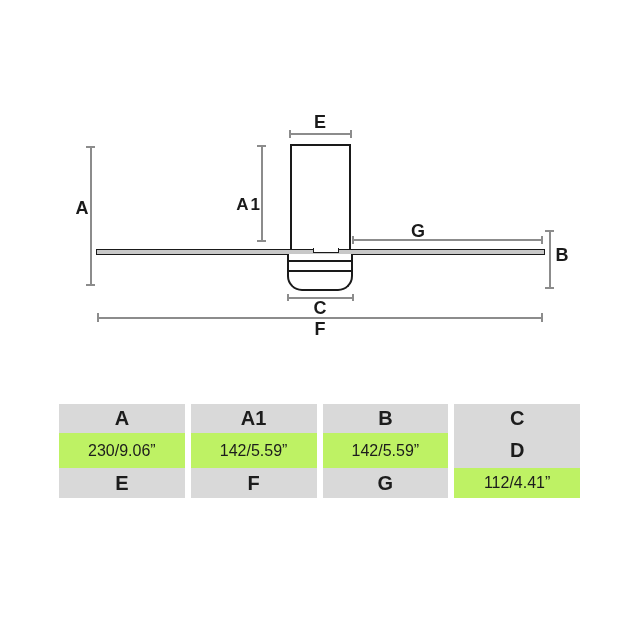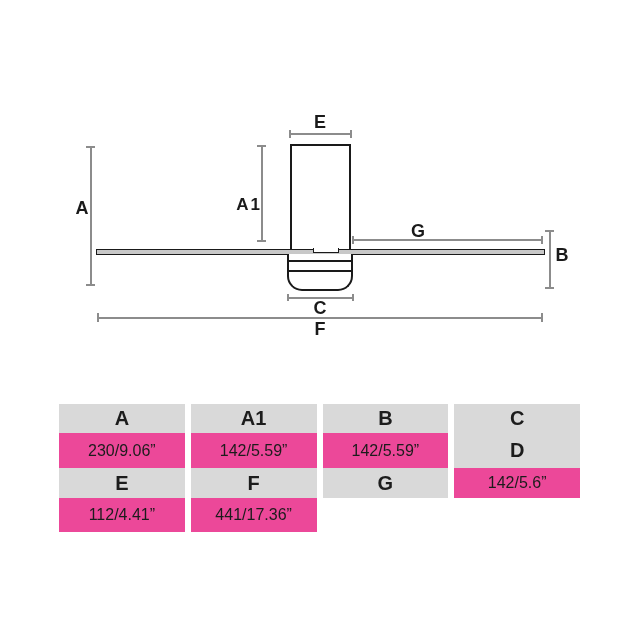--- a/index.html
+++ b/index.html
@@ -35,21 +35,21 @@
   .spec-table{
     display:grid;grid-template-columns:repeat(4,1fr);
     grid-template-rows:29px 35px 30px 34px;column-gap:6px;
   }
   .th-cell{
     background:#d9d9d9;display:flex;align-items:center;justify-content:center;
     font-weight:bold;font-size:20px;color:#1c1c1c;
   }
   .td-cell{
     display:flex;align-items:center;justify-content:center;
-    font-size:16px;color:#1c1c1c;background:#ec4899;
+    font-size:16px;color:#1c1c1c;background:#bef264;
   }
 </style>
 </head>
 <body>
 
 <div class="canvas">
 
   <div class="abs dim-label" style="left:305px;top:113px;width:30px;">E</div>
   <div class="abs dim-h" style="left:289px;top:133px;width:62px;"></div>
   <div class="abs tick-v" style="left:289px;top:130px;height:8px;"></div>
@@ -103,18 +103,16 @@
 
     <div class="td-cell">230/9.06”</div>
     <div class="td-cell">142/5.59”</div>
     <div class="td-cell">142/5.59”</div>
 
     <div class="th-cell">D</div>
     <div class="th-cell">E</div>
     <div class="th-cell">F</div>
     <div class="th-cell">G</div>
 
-    <div class="td-cell">142/5.6”</div>
     <div class="td-cell">112/4.41”</div>
-    <div class="td-cell">441/17.36”</div>
   </div>
 
 </div>
 
 </body></html>

